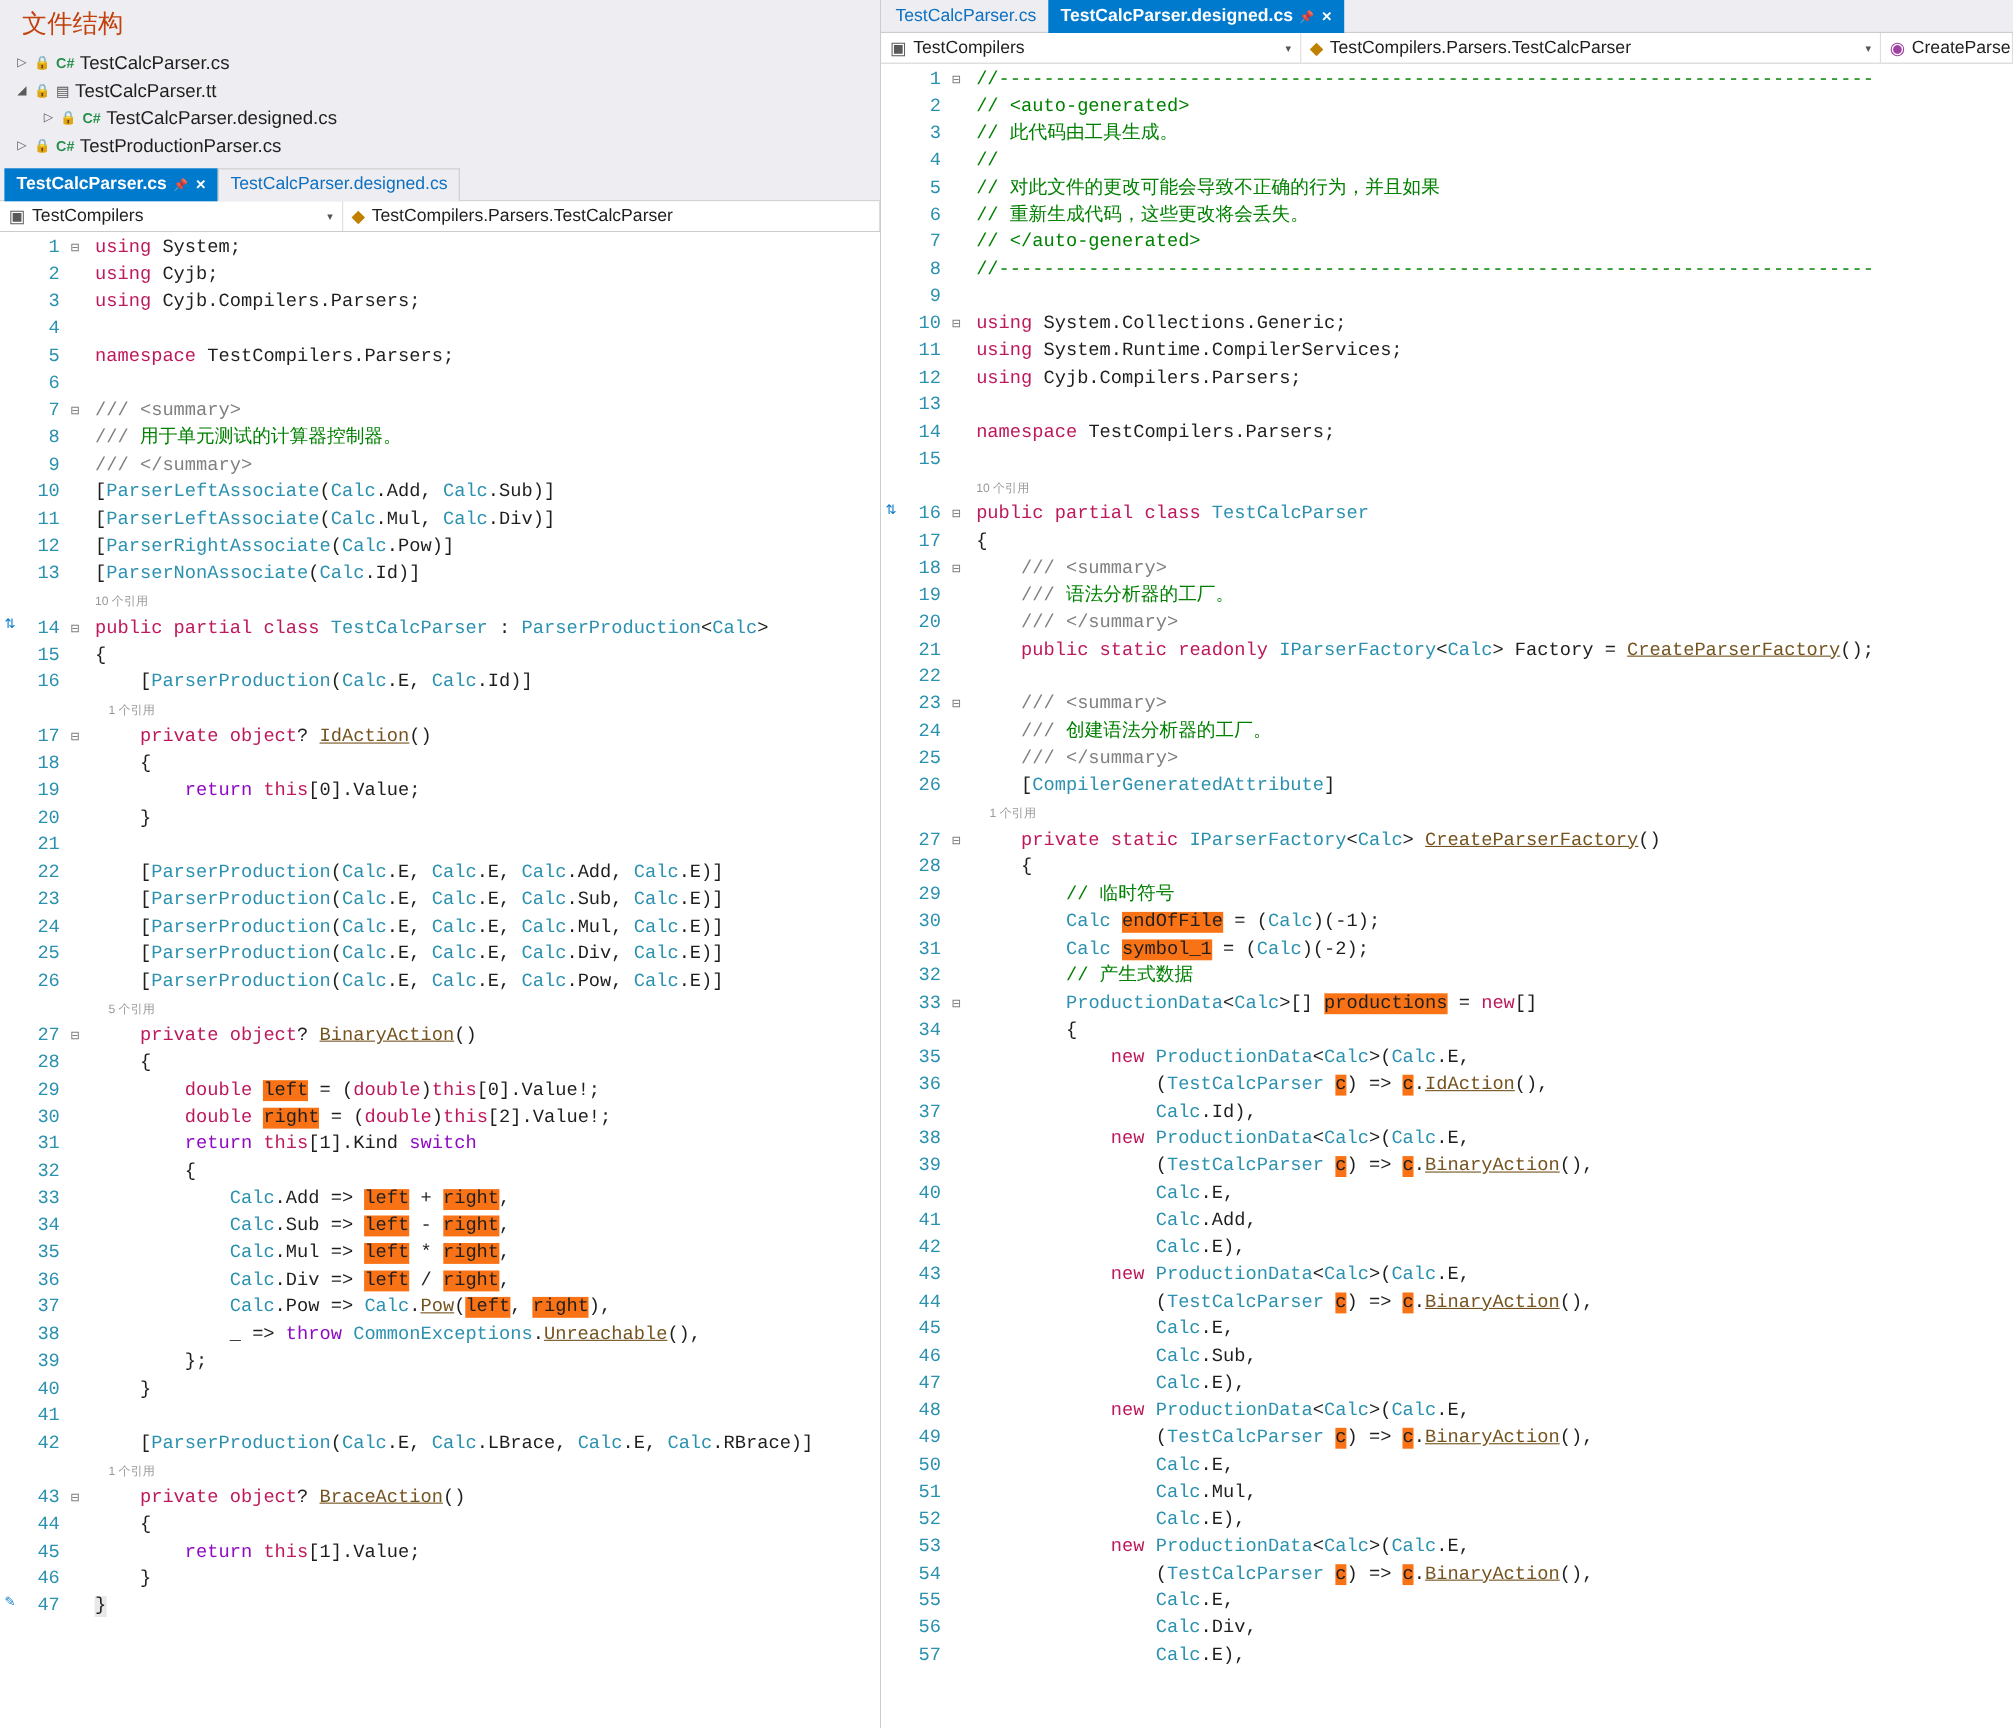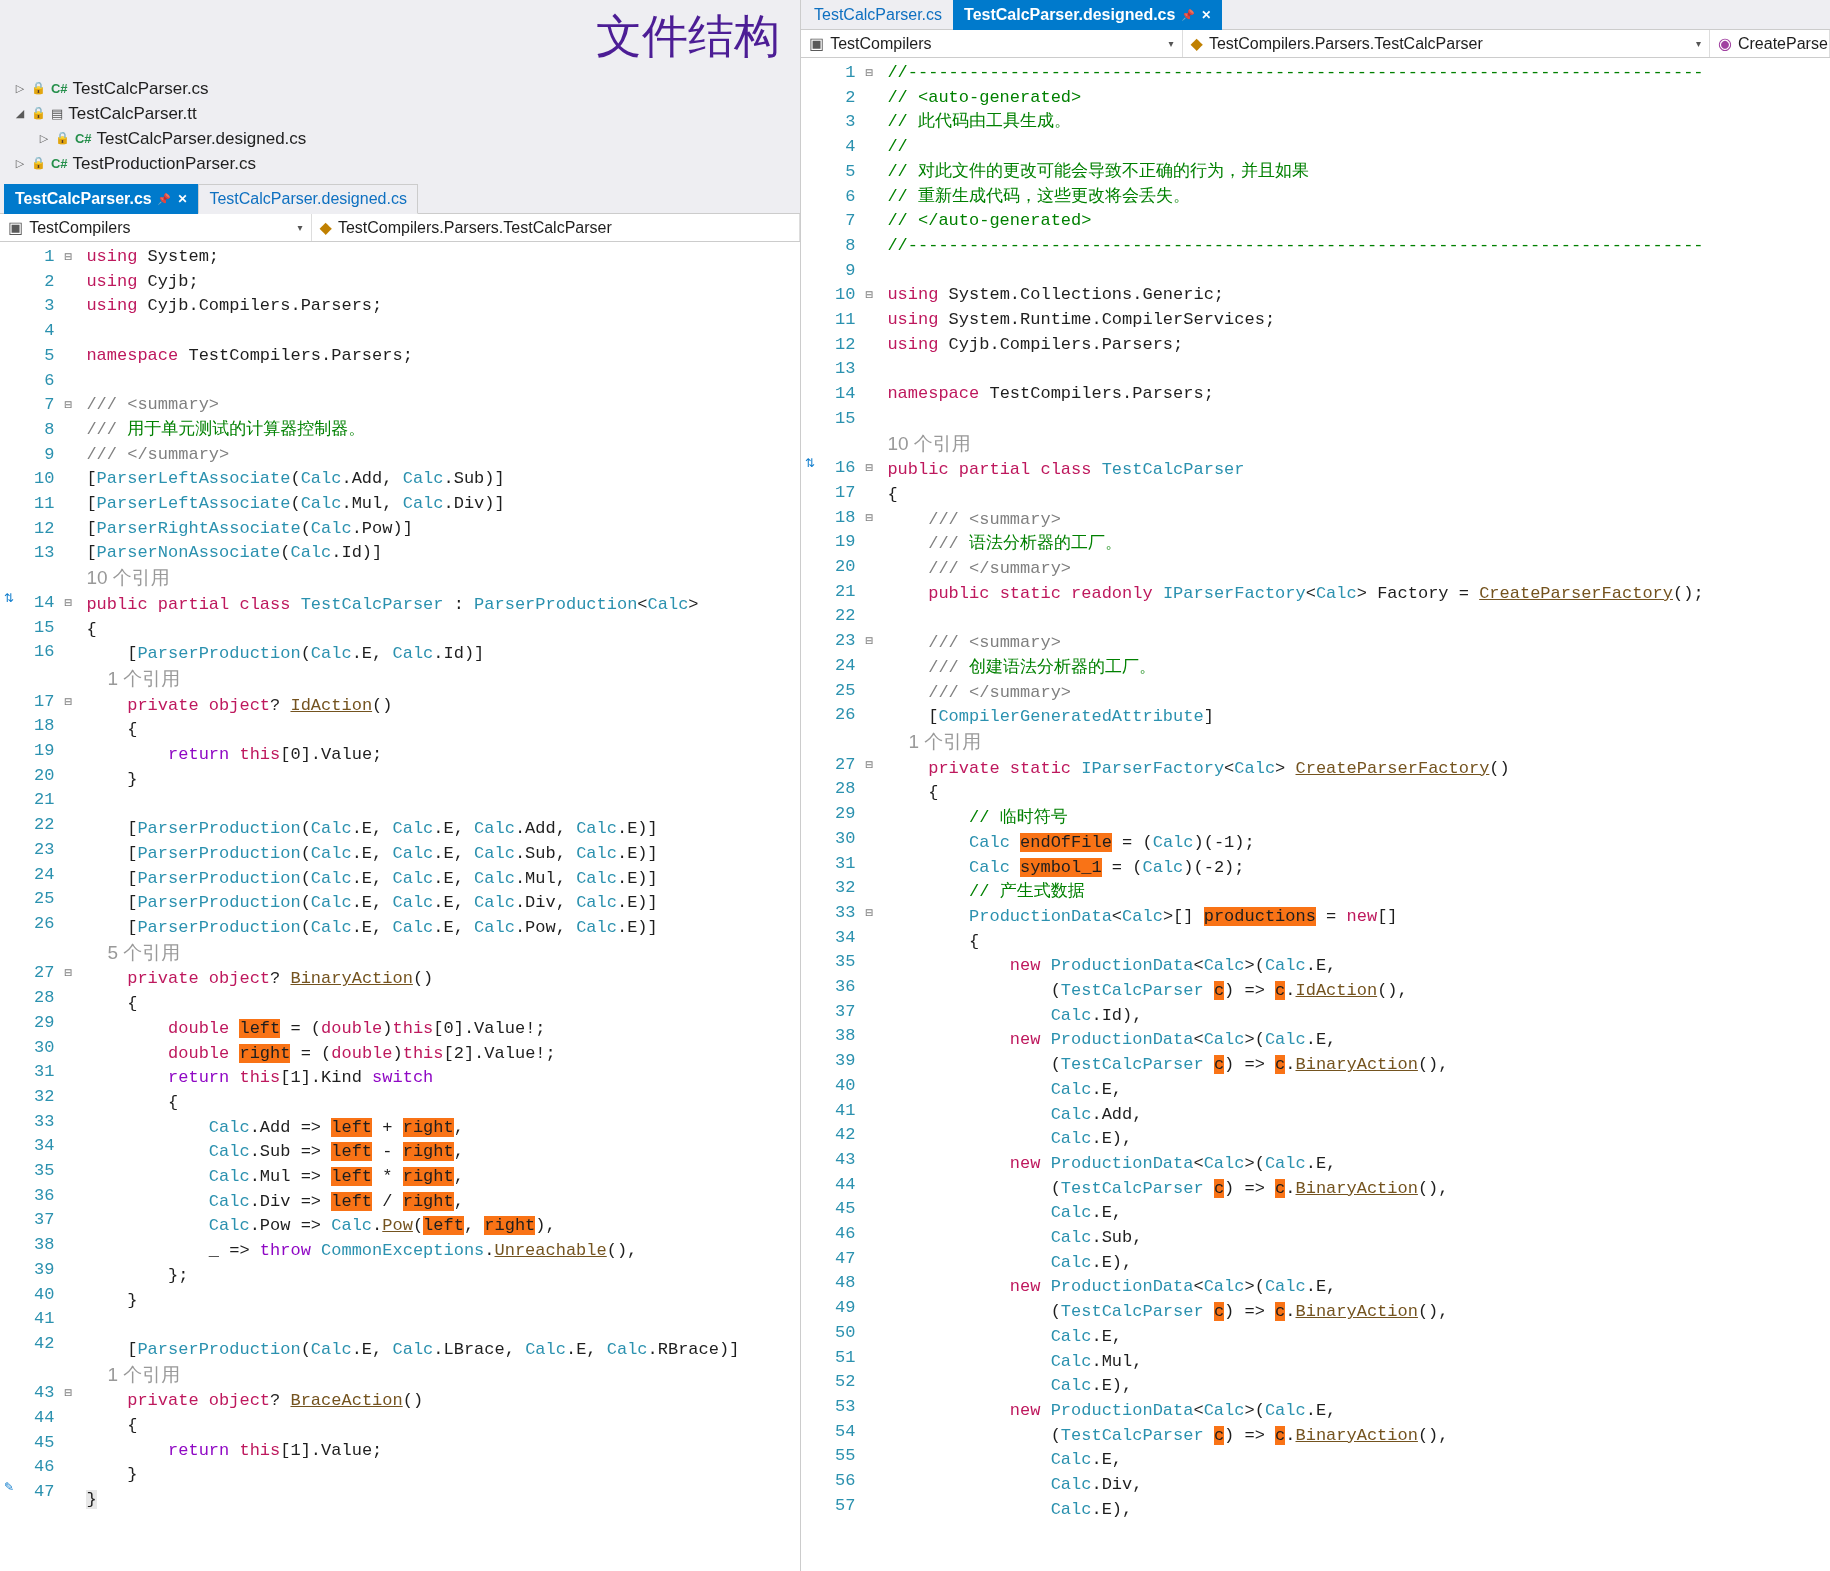--- a/index.html
+++ b/index.html
@@ -9,26 +9,25 @@
     background: #eeeef2;
     color: #1e1e1e;
     display: flex;
     width: 1830px;
     height: 1571px;
     overflow: hidden;
   }
   .left-panel { width: 800px; display: flex; flex-direction: column; }
   .right-panel { flex: 1; display: flex; flex-direction: column; border-left: 1px solid #ccc; }
   .title-bar {
-    font-size: 46px;
+    font-size: 23px;
     font-weight: 300;
     padding: 6px 20px 0 20px;
-    color: #4c1d95;
+    color: #c2410c;
     background: #eeeef2;
-    text-align: right;
   }
   .tree {
     padding: 8px 14px;
     background: #eeeef2;
     color: #1e1e1e;
     font-size: 17px;
     line-height: 25px;
   }
   .tree-row { display: flex; align-items: center; gap: 5px; white-space: nowrap; }
   .tree-indent1 { padding-left: 24px; }
@@ -131,21 +130,21 @@
     line-height: 24.7px;
     white-space: pre;
     overflow: hidden;
   }
   .tk-key { color: #be185d; }
   .tk-type { color: #2b91af; }
   .tk-com { color: #008000; }
   .tk-doc { color: #808080; }
   .tk-brown { color: #74531f; text-decoration: underline; }
   .tk-purple { color: #8f08c4; }
-  .codelens { color: #999; font-size: 19px; font-family: "Microsoft YaHei", sans-serif;}
+  .codelens { color: #999; font-size: 11px; font-family: "Microsoft YaHei", sans-serif;}
   .hilite { background: #f97316;}
 </style>
 </head>
 <body>
 
 <div class="left-panel">
   <div class="title-bar">文件结构</div>
   <div class="tree" id="tree">
       <div class="tree-row">
         <span class="twisty">▷</span>

